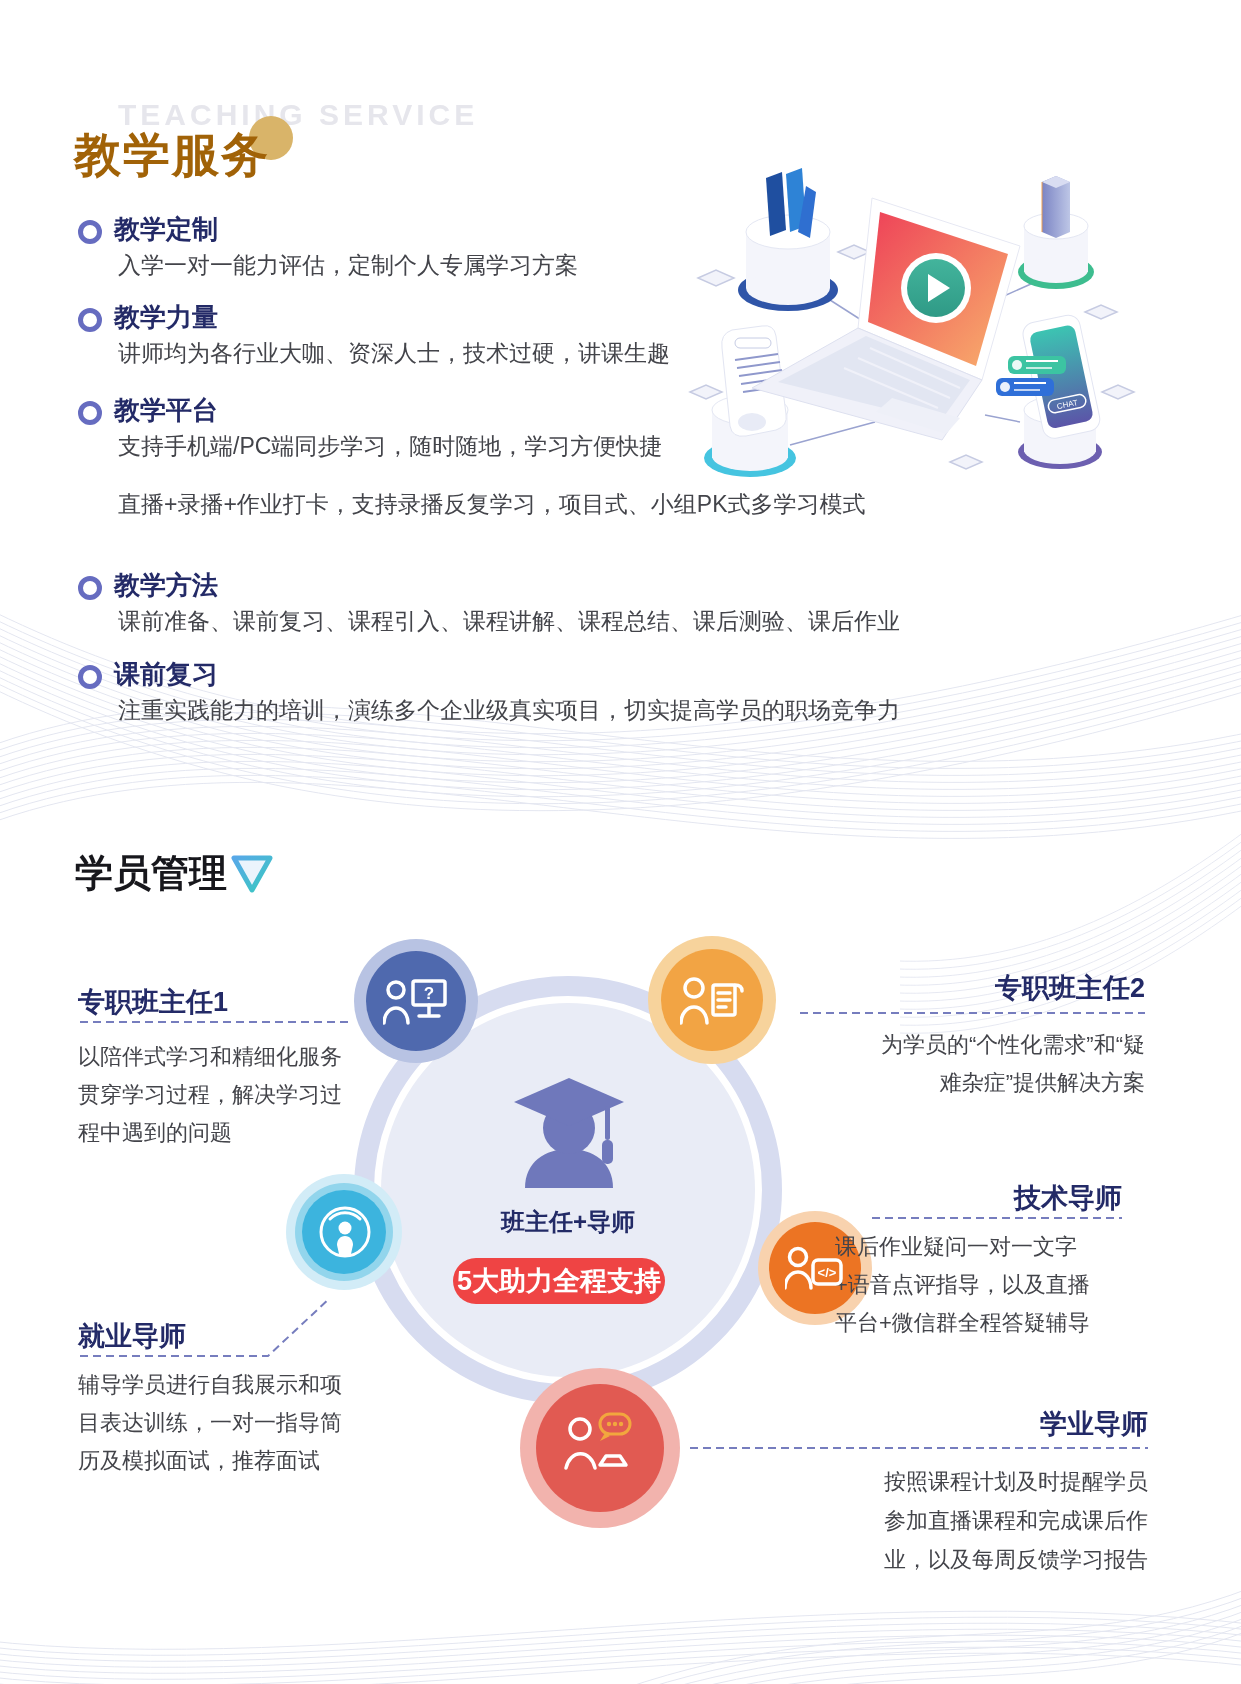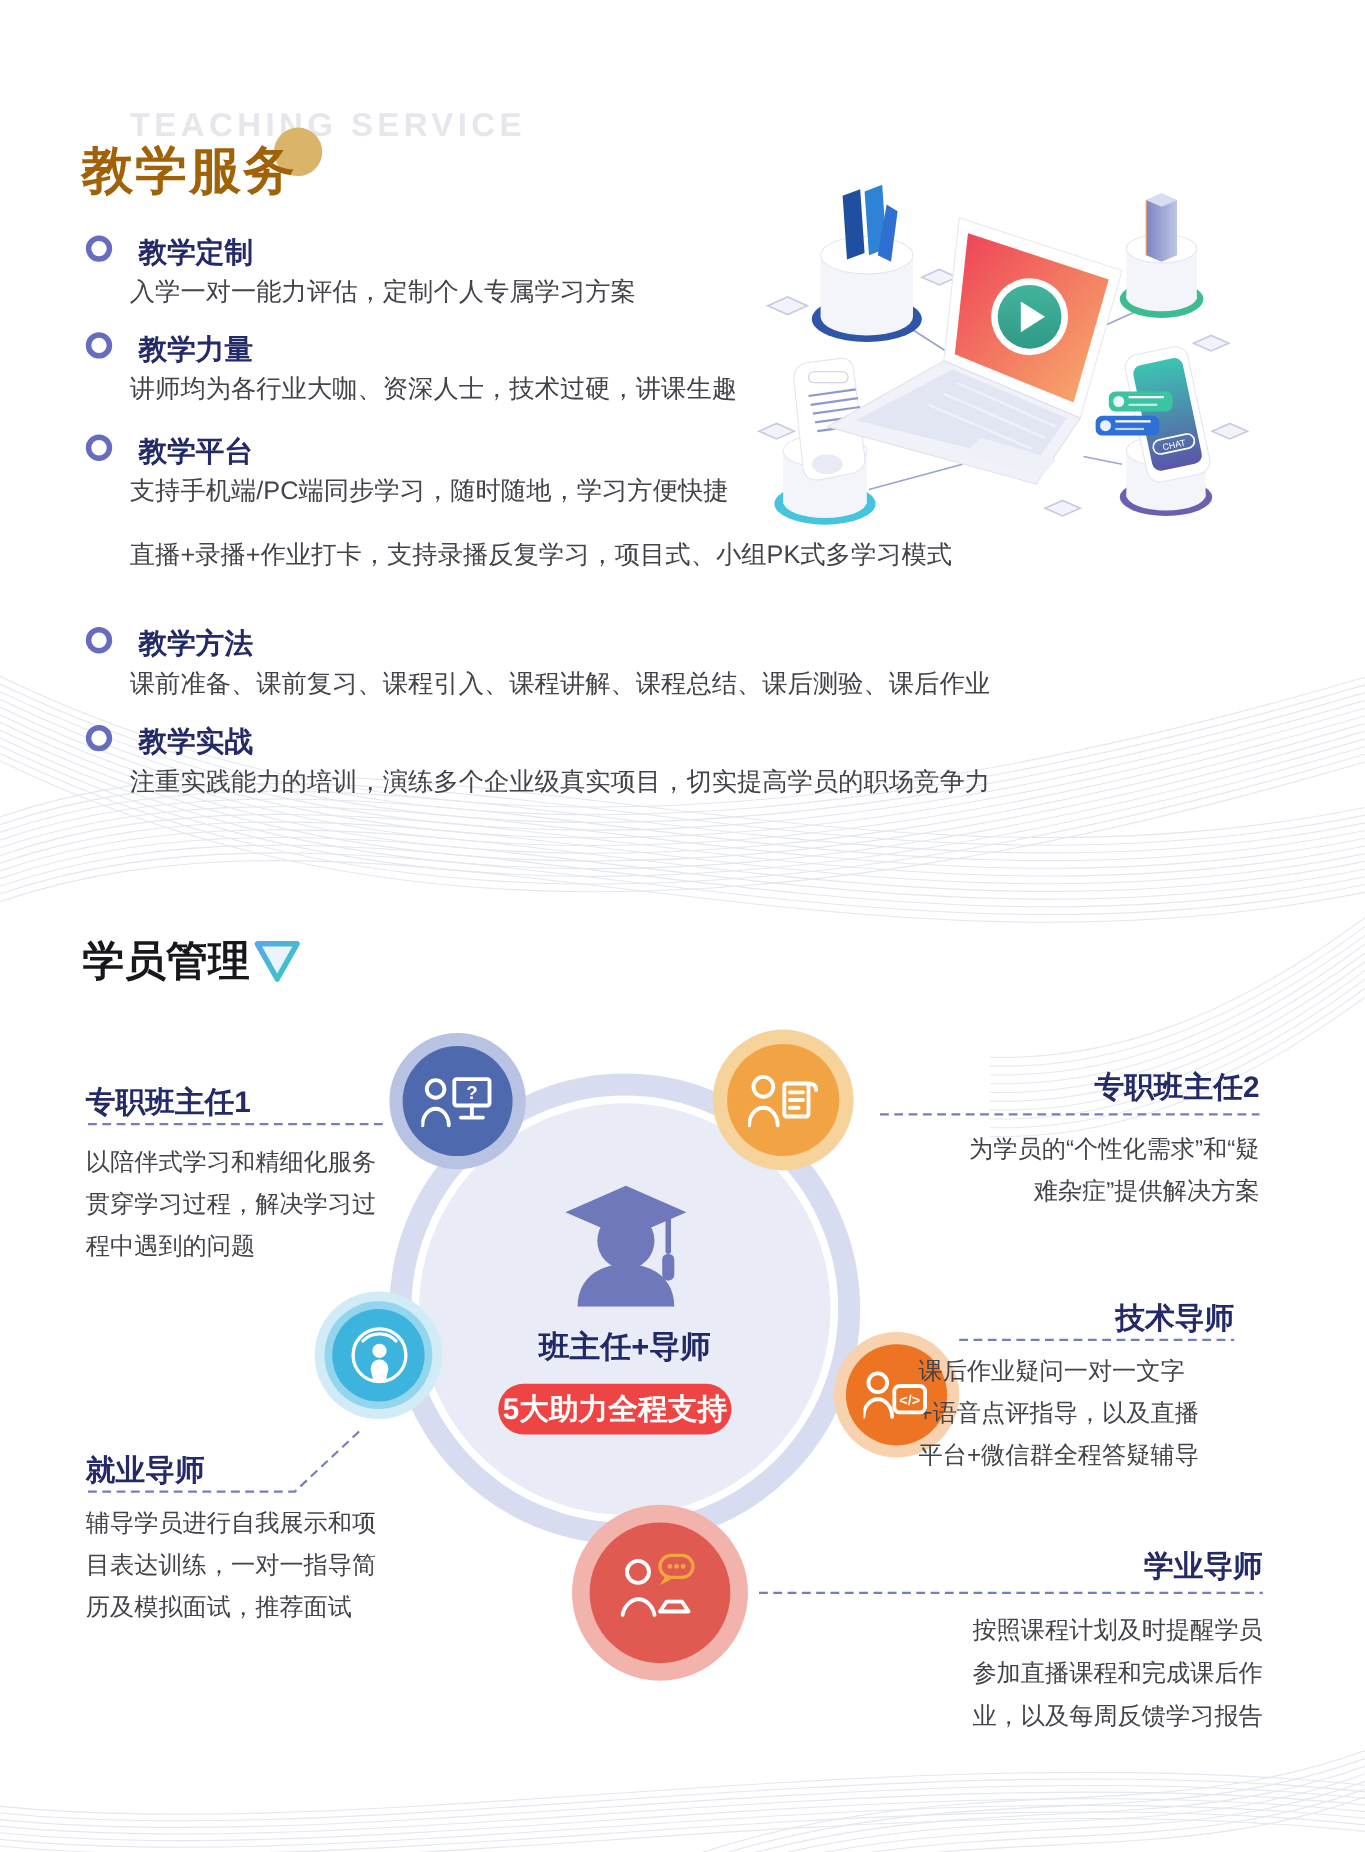--- a/index.html
+++ b/index.html
@@ -4,29 +4,29 @@
 <style>
   html,body{margin:0;padding:0;background:#ffffff;}
   body{font-family:"Liberation Sans","DejaVu Sans",sans-serif;}
   #canvas{position:relative;width:1241px;height:1684px;background:#fff;overflow:hidden;}
   .abs{position:absolute;}
   
   .watermark{left:118px;top:98px;font-size:30px;letter-spacing:4px;font-weight:700;color:#e6e6ec;z-index:1;}
   .title1{left:74px;top:124px;font-size:47px;font-weight:900;color:#a16207;z-index:2;letter-spacing:2px;}
   .gold-dot{left:249px;top:116px;width:44px;height:44px;border-radius:50%;background:#d9b469;z-index:1;}
   .svc-item{left:78px;width:780px;z-index:2;}
-  .svc-head{display:flex;align-items:flex-start;gap:24px;}
+  .svc-head{display:flex;align-items:flex-end;gap:12px;}
   .svc-bullet{width:14px;height:14px;border:5px solid #666cc0;border-radius:50%;background:#fff;flex:0 0 auto;}
   .svc-title{font-size:26px;font-weight:bold;color:#232a67;line-height:30px;}
   .svc-body{margin:6px 0 0 40px;font-size:23px;color:#43444a;line-height:30px;white-space:nowrap;}
   
   .title2{left:75px;top:848px;font-size:38px;font-weight:900;color:#17171c;z-index:2;display:flex;align-items:center;gap:2px;}
   .ring{left:354px;top:976px;width:428px;height:428px;border:20px solid #d7dcf0;border-radius:50%;box-sizing:border-box;z-index:1;}
   .hub{left:381px;top:1003px;width:374px;height:374px;border-radius:50%;background:#e9ecf6;z-index:1;}
-  .hub-title{left:408px;top:1206px;width:320px;text-align:center;font-size:28px;font-weight:900;color:#222a66;z-index:2;}
+  .hub-title{left:408px;top:1206px;width:320px;text-align:center;font-size:24px;font-weight:900;color:#222a66;z-index:2;}
   .badge{left:453px;top:1258px;width:212px;height:46px;border-radius:24px;background:#ef4444;color:#fff;font-size:27px;font-weight:bold;text-align:center;line-height:46px;z-index:2;}
   .halo{border-radius:50%;z-index:3;}
   .node{border-radius:50%;z-index:4;}
   .node-icon{z-index:5;}
   .role-name{font-size:27px;font-weight:bold;color:#232a67;z-index:4;}
   .role-body{font-size:22px;color:#43444a;line-height:38px;z-index:4;}
   .r{text-align:right;}
   svg{display:block;}
 </style>
 </head>
@@ -140,21 +140,21 @@
   <div class="abs svc-item" style="top:570px">
     <div class="svc-head">
         <span class="svc-bullet"></span>
       <span class="svc-title">教学方法</span>
       </div>
     <div class="svc-body">课前准备、课前复习、课程引入、课程讲解、课程总结、课后测验、课后作业</div>
   </div>
   <div class="abs svc-item" style="top:659px">
     <div class="svc-head">
         <span class="svc-bullet"></span>
-      <span class="svc-title">教学实战</span>
+      <span class="svc-title">课前复习</span>
       </div>
     <div class="svc-body">注重实践能力的培训，演练多个企业级真实项目，切实提高学员的职场竞争力</div>
   </div>
 
   <svg class="abs" style="left:640px;top:160px;width:500px;height:330px;z-index:1" viewBox="0 0 500 330">
     <defs>
       <linearGradient id="gradRed" x1="0" y1="0" x2="1" y2="1">
         <stop offset="0" stop-color="#ee4158"></stop>
           <stop offset="1" stop-color="#f8b06c"></stop>
       </linearGradient>

